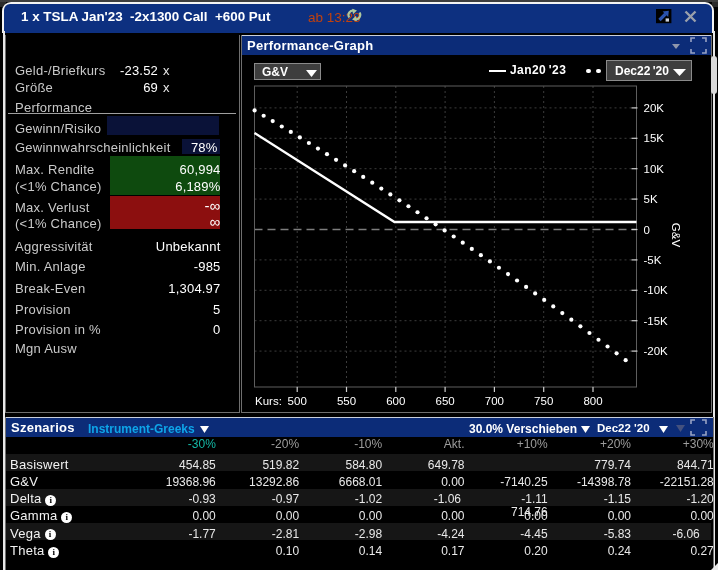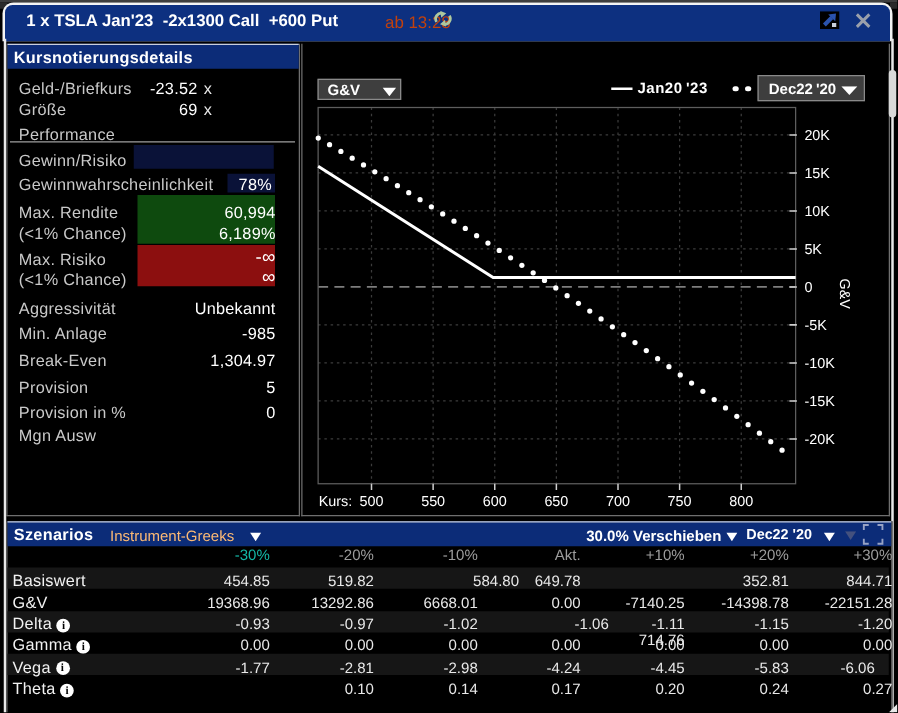--- a/index.html
+++ b/index.html
@@ -46,23 +46,20 @@
 </svg>
 
 <svg class="abs" style="left:683px;top:10px;" width="15" height="13" viewBox="0 0 15 13">
   <path d="M2.5 1.5 L12.5 11.5 M12.5 1.5 L2.5 11.5" stroke="#9aa0ab" stroke-width="2.4"></path>
 </svg>
 
 <div class="abs" style="left:3px;top:31px;width:1.5px;height:539px;background:#e8e8e8;"></div>
 <div class="abs" style="left:713px;top:31px;width:1.5px;height:539px;background:#e8e8e8;"></div>
 
 <div class="panel" id="leftpanel" style="left:5px;top:35px;width:233px;height:377px;">
-  <div class="hdrbar">
-      <span class="ttl">Kursnotierungsdetails</span>
-    </div>
 
   <div class="lbl" style="left:9px;top:28px;">Geld-/Briefkurs</div>
   <div class="val" style="left:60px;top:28px;width:92px;">-23.52</div>
   <div class="lbl" style="left:157px;top:28px;color:#e9e9e9;">x</div>
   <div class="lbl" style="left:9px;top:44.5px;">Größe</div>
   <div class="val" style="left:60px;top:44.5px;width:92px;">69</div>
   <div class="lbl" style="left:157px;top:44.5px;color:#e9e9e9;">x</div>
   <div class="lbl" style="left:9px;top:65px;">Performance</div>
   <div class="abs" style="left:2px;top:77.5px;width:228px;height:1px;background:#9f9f9f;"></div>
   <div class="abs" style="left:101px;top:81px;width:112px;height:18.5px;background:#0a1238;"></div>
@@ -71,38 +68,47 @@
   <div class="lbl" style="left:9px;top:105px;">Gewinnwahrscheinlichkeit</div>
   <div class="val" style="left:120px;top:105px;width:91.5px;">78%</div>
 
   <div class="abs" style="left:104px;top:121px;width:110px;height:38.5px;background:#0e4a0e;"></div>
   <div class="lbl" style="left:9px;top:127px;">Max. Rendite</div>
   <div class="val" style="left:120px;top:127px;width:94.5px;">60,994</div>
   <div class="lbl" style="left:9px;top:144px;">(&lt;1% Chance)</div>
   <div class="val" style="left:120px;top:144px;width:94.5px;">6,189%</div>
 
   <div class="abs" style="left:104px;top:160.5px;width:110px;height:33px;background:#8c0f0f;"></div>
-  <div class="lbl" style="left:9px;top:164.5px;">Max. Risiko</div>
+  <div class="lbl" style="left:9px;top:164.5px;">Max. Verlust</div>
   <div class="val" style="left:120px;top:161.5px;width:94.5px;font-size:15px;">-∞</div>
   <div class="lbl" style="left:9px;top:180.5px;">(&lt;1% Chance)</div>
   <div class="val" style="left:120px;top:177.5px;width:94.5px;font-size:15px;">∞</div>
   <div class="lbl" style="left:9px;top:203.5px;">Aggressivität</div>
   <div class="val" style="left:120px;top:203.5px;width:94.5px;">Unbekannt</div>
   <div class="lbl" style="left:9px;top:223.5px;">Min. Anlage</div>
   <div class="val" style="left:120px;top:223.5px;width:94.5px;">-985</div>
   <div class="lbl" style="left:9px;top:246px;">Break-Even</div>
   <div class="val" style="left:120px;top:246px;width:94.5px;">1,304.97</div>
   <div class="lbl" style="left:9px;top:267px;">Provision</div>
   <div class="val" style="left:120px;top:267px;width:94.5px;">5</div>
   <div class="lbl" style="left:9px;top:287px;">Provision in %</div>
   <div class="val" style="left:120px;top:287px;width:94.5px;">0</div>
   <div class="lbl" style="left:9px;top:305.5px;">Mgn Ausw</div>
 </div>
 
 <div class="panel" id="rightpanel" style="left:241px;top:35px;width:469px;height:377px;">
+  <div class="hdrbar">
+      <span class="ttl">Performance-Graph</span>
+    <svg class="abs" style="right:30px;top:7px;" width="10" height="7" viewBox="0 0 10 7">
+      <path d="M1 1 L5 6 L9 1 z" fill="#8f97ad"></path>
+      </svg>
+    <svg class="abs" style="right:4px;top:1px;" width="17" height="17" viewBox="0 0 17 17">
+      <path d="M1 5 V1 H5 M12 1 H16 V5 M16 12 V16 H12 M5 16 H1 V12" stroke="#97a2c4" stroke-width="1.6" fill="none"></path>
+      </svg>
+  </div>
   <div class="btn" style="left:12px;top:28px;width:65px;height:15px;">
     <span style="position:absolute;left:7px;top:0.5px;">G&amp;V</span>
     <svg class="abs" style="right:3px;top:6px;" width="11" height="7" viewBox="0 0 11 7">
         <path d="M0 0 h11 l-5.5 7z" fill="#fff"></path>
       </svg>
   </div>
   <div class="btn" style="left:364px;top:25px;width:84px;height:19px;">
     <span style="position:absolute;left:8px;top:2.5px;">Dec22 '20</span>
     <svg class="abs" style="right:5px;top:7.5px;" width="13" height="7" viewBox="0 0 13 7">
         <path d="M0 0 h13 l-6.5 7z" fill="#fff"></path>
@@ -207,21 +213,21 @@
       <circle cx="357.50000000000006" cy="284.74914878900006" r="2.1" fill="#fff"></circle>
       <circle cx="366.55000000000007" cy="291.52219290725003" r="2.1" fill="#fff"></circle>
       <circle cx="375.6" cy="298.3330596" r="2.1" fill="#fff"></circle>
       <circle cx="384.65000000000003" cy="305.18174886725" r="2.1" fill="#fff"></circle>
     </svg>
 </div>
 
 <div class="panel" id="szpanel" style="left:5px;top:417px;width:707px;height:153px;border-bottom:none;">
   <div class="hdrbar">
     <span class="ttl">Szenarios</span>
-    <span class="abs" style="left:82px;top:3.5px;color:#fdba74;font-weight:normal;font-size:12px;">Instrument-Greeks</span>
+    <span class="abs" style="left:82px;top:3.5px;color:#0ea5e9;font-weight:bold;font-size:12px;">Instrument-Greeks</span>
     <svg class="abs" style="left:194px;top:8px;" width="9" height="7" viewBox="0 0 9 7">
         <path d="M0 0 h9 l-4.5 7z" fill="#fff"></path>
       </svg>
     <span class="abs" style="left:463px;top:4px;color:#fff;font-weight:bold;font-size:12px;text-align:right;">30.0% Verschieben</span>
     <svg class="abs" style="left:575px;top:8px;" width="9" height="7" viewBox="0 0 9 7">
         <path d="M0 0 h9 l-4.5 7z" fill="#fff"></path>
       </svg>
     <span class="abs" style="left:591px;top:4px;color:#fff;font-weight:bold;font-size:11.5px;">Dec22 '20</span>
     <svg class="abs" style="left:653px;top:8px;" width="9" height="7" viewBox="0 0 9 7">
         <path d="M0 0 h9 l-4.5 7z" fill="#fff"></path>
@@ -238,39 +244,39 @@
       <div class="num" style="top:19.5px;left:223.10000000000002px;width:70px;color:#9d9d9d;font-size:12px;">-20%</div>
       <div class="num" style="top:19.5px;left:306.2px;width:70px;color:#9d9d9d;font-size:12px;">-10%</div>
       <div class="num" style="top:19.5px;left:388.5px;width:70px;color:#9d9d9d;font-size:12px;">Akt.</div>
       <div class="num" style="top:19.5px;left:471.70000000000005px;width:70px;color:#9d9d9d;font-size:12px;">+10%</div>
       <div class="num" style="top:19.5px;left:555px;width:70px;color:#9d9d9d;font-size:12px;">+20%</div>
       <div class="num" style="top:19.5px;left:637.8px;width:70px;color:#9d9d9d;font-size:12px;">+30%</div>
       <div class="abs" style="left:0;top:37px;width:705px;height:17.3px;background:#161616;"></div>
       <div class="abs" style="left:4px;top:39.5px;color:#f2f2f2;font-size:13px;letter-spacing:0.25px;">Basiswert</div>
       <div class="num" style="top:40.5px;left:119.80000000000001px;width:90px;">454.85</div>
       <div class="num" style="top:40.5px;left:203.10000000000002px;width:90px;">519.82</div>
-      <div class="num" style="top:40.5px;left:286.2px;width:90px;padding-left:33px;">584.80</div>
+      <div class="num" style="top:40.5px;left:286.2px;width:90px;">584.80</div>
       <div class="num" style="top:40.5px;left:368.5px;width:90px;">649.78</div>
       <div class="num" style="top:40.5px;left:451.70000000000005px;width:90px;margin-top:47px;">714.76</div>
-      <div class="num" style="top:40.5px;left:535px;width:90px;">352.81</div>
+      <div class="num" style="top:40.5px;left:535px;width:90px;">779.74</div>
       <div class="num" style="top:40.5px;left:617.8px;width:90px;">844.71</div>
       <div class="abs" style="left:4px;top:56.8px;color:#f2f2f2;font-size:13px;letter-spacing:0.25px;">G&amp;V</div>
       <div class="num" style="top:57.8px;left:119.80000000000001px;width:90px;">19368.96</div>
       <div class="num" style="top:57.8px;left:203.10000000000002px;width:90px;">13292.86</div>
       <div class="num" style="top:57.8px;left:286.2px;width:90px;">6668.01</div>
       <div class="num" style="top:57.8px;left:368.5px;width:90px;">0.00</div>
       <div class="num" style="top:57.8px;left:451.70000000000005px;width:90px;">-7140.25</div>
       <div class="num" style="top:57.8px;left:535px;width:90px;">-14398.78</div>
       <div class="num" style="top:57.8px;left:617.8px;width:90px;">-22151.28</div>
       <div class="abs" style="left:0;top:71.6px;width:705px;height:17.3px;background:#161616;"></div>
       <div class="abs" style="left:4px;top:74.1px;color:#f2f2f2;font-size:13px;letter-spacing:0.25px;">Delta&nbsp;<span style="display:inline-block;width:11px;height:11px;border-radius:50%;background:#fff;color:#000;font-size:9px;font-weight:bold;text-align:center;line-height:11px;font-family:'Liberation Serif',serif;vertical-align:0.5px;">i</span></div>
       <div class="num" style="top:75.1px;left:119.80000000000001px;width:90px;">-0.93</div>
       <div class="num" style="top:75.1px;left:203.10000000000002px;width:90px;">-0.97</div>
       <div class="num" style="top:75.1px;left:286.2px;width:90px;">-1.02</div>
-      <div class="num" style="top:75.1px;left:389px;width:92px;">-1.06</div>
+      <div class="num" style="top:75.1px;left:363px;width:92px;">-1.06</div>
       <div class="num" style="top:75.1px;left:451.70000000000005px;width:90px;">-1.11</div>
       <div class="num" style="top:75.1px;left:535px;width:90px;">-1.15</div>
       <div class="num" style="top:75.1px;left:617.8px;width:90px;">-1.20</div>
       <div class="abs" style="left:4px;top:91.4px;color:#f2f2f2;font-size:13px;letter-spacing:0.25px;">Gamma&nbsp;<span style="display:inline-block;width:11px;height:11px;border-radius:50%;background:#fff;color:#000;font-size:9px;font-weight:bold;text-align:center;line-height:11px;font-family:'Liberation Serif',serif;vertical-align:0.5px;">i</span></div>
       <div class="num" style="top:92.4px;left:119.80000000000001px;width:90px;">0.00</div>
       <div class="num" style="top:92.4px;left:203.10000000000002px;width:90px;">0.00</div>
       <div class="num" style="top:92.4px;left:286.2px;width:90px;">0.00</div>
       <div class="num" style="top:92.4px;left:368.5px;width:90px;">0.00</div>
       <div class="num" style="top:92.4px;left:451.70000000000005px;width:90px;">0.00</div>
       <div class="num" style="top:92.4px;left:535px;width:90px;">0.00</div>

